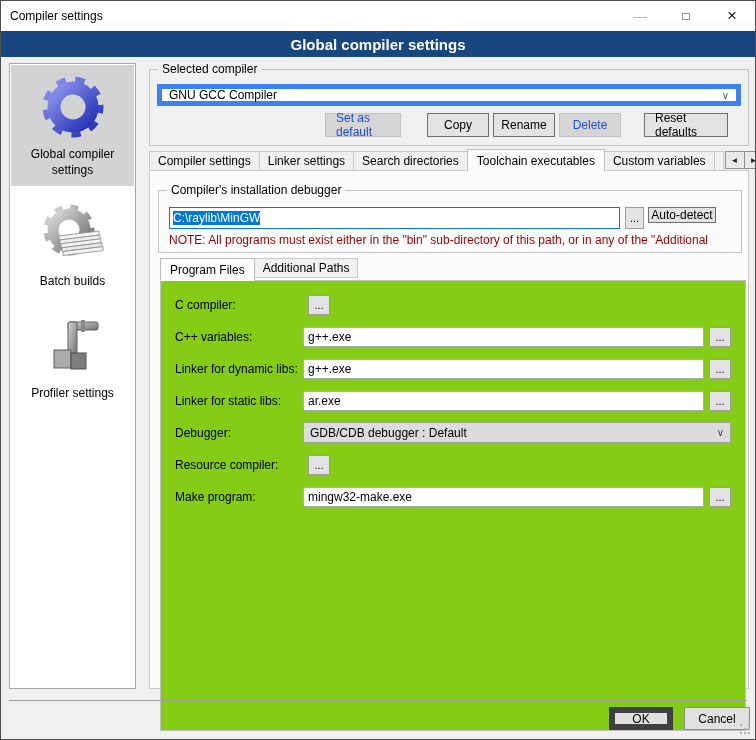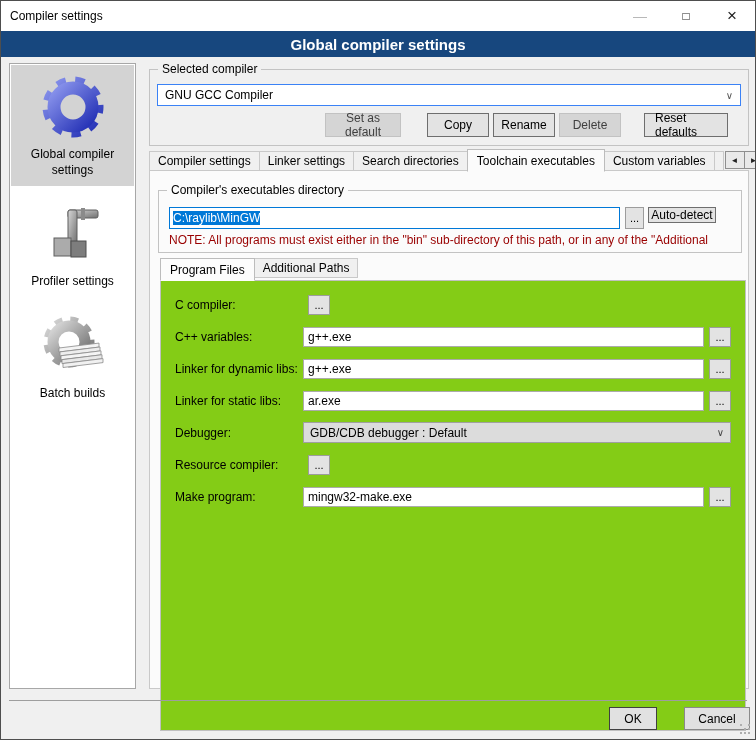--- a/index.html
+++ b/index.html
@@ -34,30 +34,30 @@
   .side-item .icon { width:64px; height:64px; }
   .side-label { margin-top:8px; text-align:center; line-height:1.3; padding:0 4px; }
   .side-item + .side-item { margin-top:6px; }
 
   
   .group { position:absolute; border:1px solid #c3c3c3; }
   .group-legend { position:absolute; top:-8px; left:8px; padding:0 4px; background:#f0f0f0; }
 
   
   .grp-compiler { left:148px; top:68px; width:600px; height:77px; }
-  .combo { background:#fff; border:1px solid #3b82f6; height:22px; display:flex;
+  .combo { background:#fff; border:5px solid #3b82f6; height:22px; display:flex;
            align-items:center; padding:0 7px; }
   .combo .chev { margin-left:auto; color:#555; font-size:10px; }
   .combo-main { position:absolute; left:7px; right:7px; top:14px; }
   .btn-row { position:absolute; left:7px; right:20px; bottom:8px; height:24px;
              display:flex; justify-content:flex-end; align-items:center; }
   .btn { height:24px; background:#e3e3e3; border:1px solid #6e6e6e; font-size:12px;
          font-family:"Liberation Sans",sans-serif; display:flex; align-items:center;
          justify-content:center; padding:0 10px; cursor:default; }
-  .btn.disabled { background:#d5d5d5; border-color:#c2c2c2; color:#404040;text-align:center; }
+  .btn.disabled { background:#d5d5d5; border-color:#c2c2c2; color:#1d4ed8; }
   .btn.setdef { width:76px; margin-right:26px; }
   .btn.copy, .btn.rename, .btn.delete { width:62px; margin-right:4px; }
   .btn.delete { margin-right:23px; }
   .btn.reset { width:84px; margin-right:0; }
 
   
   .tabstrip { position:absolute; left:148px; top:147px; width:600px; height:23px;
               display:flex; align-items:flex-end; }
   .tab { height:20px; background:#f0f0f0; border:1px solid #c9c9c9; margin-right:-1px;
          display:flex; align-items:center; padding:0 8px; white-space:nowrap; cursor:default; }
@@ -100,22 +100,22 @@
   .field-input { flex:1; height:20px; border:1px solid #ababab; background:#fff;
                  font-family:"Liberation Sans",sans-serif; font-size:12px;
                  padding:0 4px; outline:none; }
   .field-row .mini-btn { width:22px; height:20px; margin-left:5px; }
   .field-combo { flex:1; height:21px; background:#dcdcdc; border:1px solid #a0a0a0;
                  display:flex; align-items:center; padding:0 6px; cursor:default; }
   .field-combo .chev { margin-left:auto; color:#444; font-size:10px; }
 
   
   .footer-sep { position:absolute; left:8px; right:8px; top:699px; height:1px; background:#9e9e9e; }
-  .btn.ok { position:absolute; left:608px; top:706px; width:48px; height:23px;
-            background:#e1e1e1; border:1px solid #404040; }
+  .btn.ok { position:absolute; left:608px; top:706px; width:64px; height:23px;
+            background:#e1e1e1; border:6px solid #404040; }
   .btn.cancel { position:absolute; left:683px; top:706px; width:66px; height:23px;
                 background:#e1e1e1; border:1px solid #8a8a8a; }
   .grip { position:absolute; right:3px; bottom:3px; width:12px; height:12px; }
   .grip i { position:absolute; width:2px; height:2px; background:#aeaeae;
             box-shadow: 8px 8px #aeaeae, 4px 8px #aeaeae, 0 8px #aeaeae,
                         8px 4px #aeaeae, 4px 4px #aeaeae, 8px 0 #aeaeae; }
 </style>
 </head>
 <body>
 
@@ -146,51 +146,51 @@
         <defs>
           <linearGradient id="bluegrad" x1="0" y1="0" x2="1" y2="1">
             <stop offset="0" stop-color="#8a94ec"></stop>
               <stop offset="1" stop-color="#2330b5"></stop>
           </linearGradient>
         </defs>
         <circle cx="32" cy="32" r="25" fill="none" stroke="url(#bluegrad)" stroke-width="11" stroke-dasharray="8.6 8.85" stroke-dashoffset="3"></circle>
         <circle cx="32" cy="32" r="19" fill="none" stroke="url(#bluegrad)" stroke-width="13"></circle>
       </svg>
       <span class="side-label">Global compiler settings</span>
+    </div>
+    <div class="side-item">
+      <svg class="icon" viewBox="0 0 64 64">
+        <circle cx="28" cy="28" r="21" fill="none" stroke="url(#graygrad)" stroke-width="9" stroke-dasharray="7.2 7.45" stroke-dashoffset="3"></circle>
+        <circle cx="28" cy="28" r="16" fill="none" stroke="url(#graygrad)" stroke-width="11"></circle>
+        <g transform="translate(18,34) skewY(-7)">
+          <rect x="0" y="0" width="40" height="4" fill="#f4f4f4" stroke="#8d8d8d" stroke-width="0.8"></rect>
+          <rect x="1" y="4" width="40" height="4" fill="#ededed" stroke="#8d8d8d" stroke-width="0.8"></rect>
+          <rect x="2" y="8" width="40" height="4" fill="#f4f4f4" stroke="#8d8d8d" stroke-width="0.8"></rect>
+          <rect x="3" y="12" width="40" height="4" fill="#e8e8e8" stroke="#8d8d8d" stroke-width="0.8"></rect>
+          <rect x="4" y="16" width="40" height="4" fill="#f1f1f1" stroke="#8d8d8d" stroke-width="0.8"></rect>
+        </g>
+      </svg>
+      <span class="side-label">Batch builds</span>
     </div>
     <div class="side-item">
       <svg class="icon" viewBox="0 0 64 64">
         <defs>
           <linearGradient id="graygrad" x1="0" y1="0" x2="1" y2="1">
             <stop offset="0" stop-color="#d8d8d8"></stop>
               <stop offset="1" stop-color="#6f6f6f"></stop>
           </linearGradient>
         </defs>
         <rect x="27" y="8" width="30" height="8" rx="2" fill="url(#graygrad)" stroke="#5f5f5f" stroke-width="1"></rect>
         <rect x="40" y="6" width="4" height="12" fill="#8a8a8a"></rect>
         <rect x="27" y="8" width="9" height="34" rx="2" fill="url(#graygrad)" stroke="#5f5f5f" stroke-width="1"></rect>
         <rect x="13" y="36" width="17" height="18" fill="#ababab" stroke="#5f5f5f" stroke-width="1"></rect>
         <rect x="30" y="39" width="15" height="16" fill="#7d7d7d" stroke="#4f4f4f" stroke-width="1"></rect>
       </svg>
       <span class="side-label">Profiler settings</span>
     </div>
-    <div class="side-item">
-      <svg class="icon" viewBox="0 0 64 64">
-        <circle cx="28" cy="28" r="21" fill="none" stroke="url(#graygrad)" stroke-width="9" stroke-dasharray="7.2 7.45" stroke-dashoffset="3"></circle>
-        <circle cx="28" cy="28" r="16" fill="none" stroke="url(#graygrad)" stroke-width="11"></circle>
-        <g transform="translate(18,34) skewY(-7)">
-          <rect x="0" y="0" width="40" height="4" fill="#f4f4f4" stroke="#8d8d8d" stroke-width="0.8"></rect>
-          <rect x="1" y="4" width="40" height="4" fill="#ededed" stroke="#8d8d8d" stroke-width="0.8"></rect>
-          <rect x="2" y="8" width="40" height="4" fill="#f4f4f4" stroke="#8d8d8d" stroke-width="0.8"></rect>
-          <rect x="3" y="12" width="40" height="4" fill="#e8e8e8" stroke="#8d8d8d" stroke-width="0.8"></rect>
-          <rect x="4" y="16" width="40" height="4" fill="#f1f1f1" stroke="#8d8d8d" stroke-width="0.8"></rect>
-        </g>
-      </svg>
-      <span class="side-label">Batch builds</span>
-    </div>
   </div>
 
   <div class="group grp-compiler">
     <span class="group-legend">Selected compiler</span>
     <div class="combo combo-main">
       <span>GNU GCC Compiler</span>
       <span class="chev">∨</span>
     </div>
     <div class="btn-row">
       <div class="btn setdef disabled">Set as default</div>
@@ -214,21 +214,21 @@
         </div>
       <div class="arrow-btn">
           <span>►</span>
         </div>
     </div>
   </div>
 
   <div class="tabpage">
 
     <div class="group grp-install">
-      <span class="group-legend">Compiler's executables directory</span>
+      <span class="group-legend">Compiler's installation debugger</span>
       <div class="path-row">
         <div class="path-input">
           <span class="path-sel">C:\raylib\MinGW</span>
         </div>
         <div class="mini-btn">...</div>
         <div class="autodetect">Auto-detect</div>
       </div>
       <div class="note">NOTE: All programs must exist either in the "bin" sub-directory of this path, or in any of the "Additional</div>
     </div>
 

